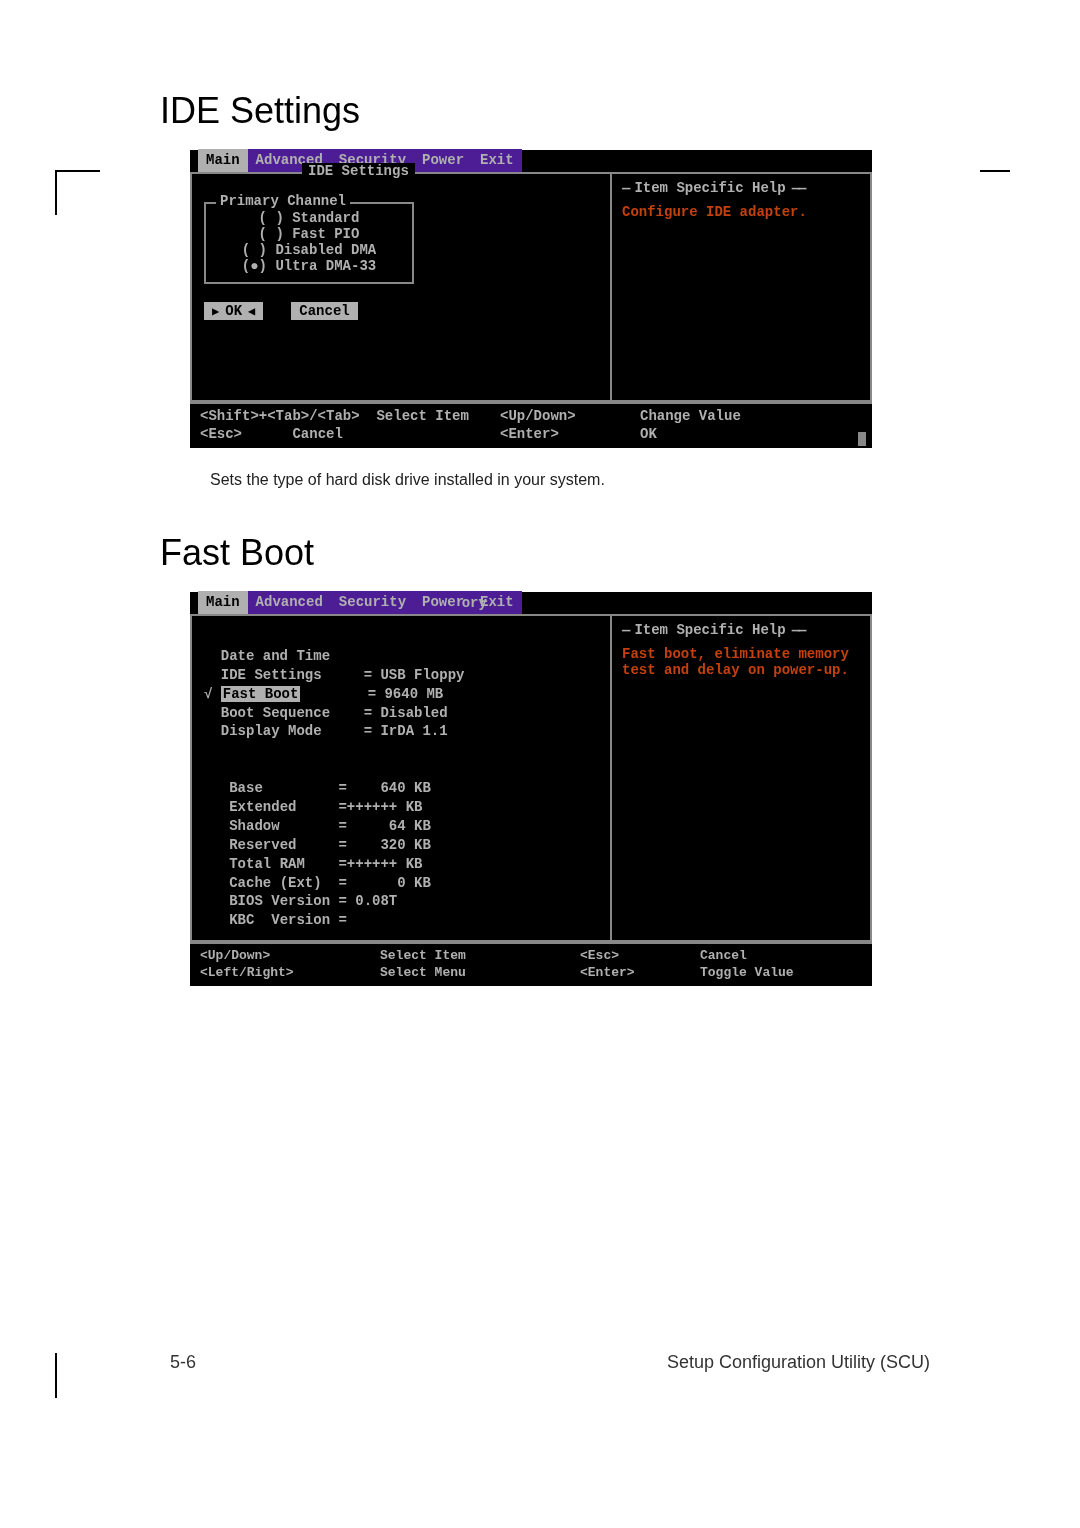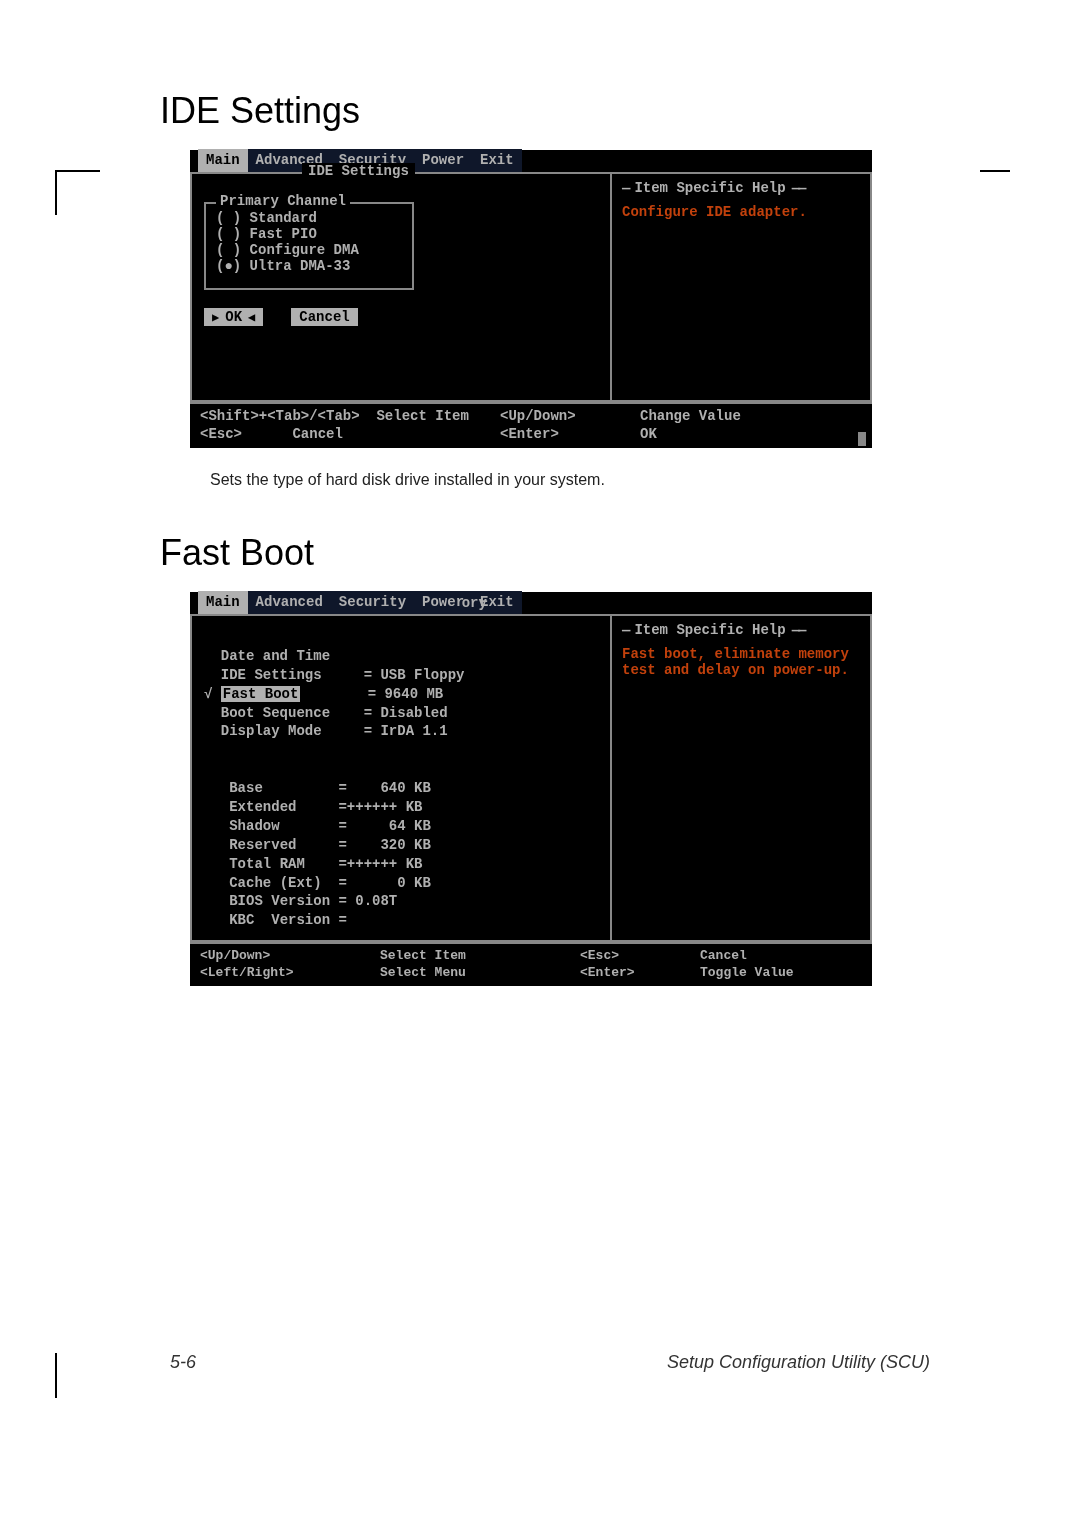--- a/index.html
+++ b/index.html
@@ -41,21 +41,21 @@
       gap: 0;
     }
     .menu-item {
       background: #b0b0b0;
       color: #000;
       padding: 2px 8px;
       height: 24px;
       line-height: 18px;
     }
     .menu-item.inactive {
-      background: #0f172a;
+      background: #4c1d95;
       color: #b0b0b0;
       text-align: right;
     }
     .bios-body {
       display: flex;
       min-height: 230px;
     }
     .bios-left {
       flex: 1;
       border: 2px solid #888;
@@ -73,24 +73,25 @@
       display: flex;
       align-items: center;
       gap: 6px;
       margin-bottom: 8px;
     }
     .help-header .dash { letter-spacing: -2px; }
     .help-text { color: #c2410c; white-space: pre-line; }
 
     .box-frame {
       border: 2px solid #888;
-      padding: 6px 10px 14px 10px;
+      padding: 6px 10px 8px 10px;
       margin-top: 8px;
       width: 210px;
       position: relative;
+      text-align: center;
     }
     .box-label {
       position: absolute;
       top: -11px;
       left: 10px;
       background: #000;
       padding: 0 4px;
     }
     .pc-line { white-space: pre; }
 
@@ -139,21 +140,20 @@
       max-width: 640px;
     }
 
     .page-footer {
       position: absolute;
       bottom: 155px;
       left: 170px;
       right: 150px;
       display: flex;
       justify-content: space-between;
-      font-style: italic;
       font-size: 18px;
       color: #333;
     }
 
     .corner-shade {
       position: absolute;
       right: 6px;
       bottom: 2px;
       width: 8px;
       height: 14px;
@@ -179,21 +179,21 @@
       <span class="menu-item inactive">Power</span>
       <span class="menu-item inactive">Exit</span>
     </div>
     <div class="bios-body">
       <div class="bios-left">
         <div style="position:absolute; top:-11px; left:110px; background:#000; padding:0 6px;">IDE Settings</div>
         <div class="box-frame" style="margin-top:18px;">
           <div class="box-label">Primary Channel</div>
           <div class="pc-line">( ) Standard</div>
           <div class="pc-line">( ) Fast PIO</div>
-          <div class="pc-line">( ) Configure DMA</div>
+          <div class="pc-line">( ) Disabled DMA</div>
           <div class="pc-line">(●) Ultra DMA-33</div>
         </div>
         <div class="dialog-buttons">
           <div class="dlg-btn">
             <span class="tri">▶</span>
             <span>OK</span>
             <span class="tri">◀</span>
           </div>
           <div class="dlg-btn">
             <span>Cancel</span>

